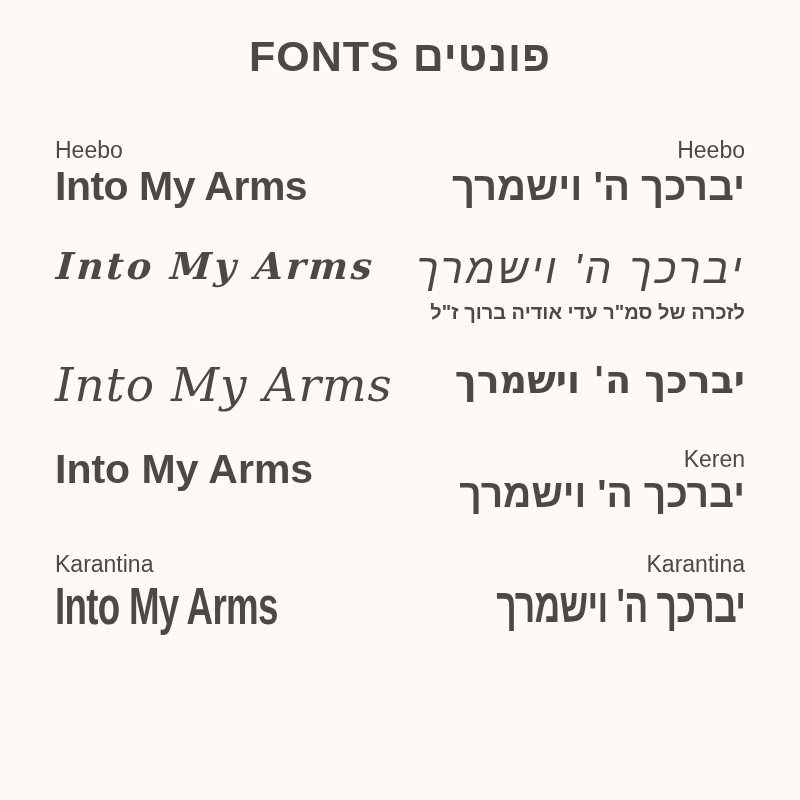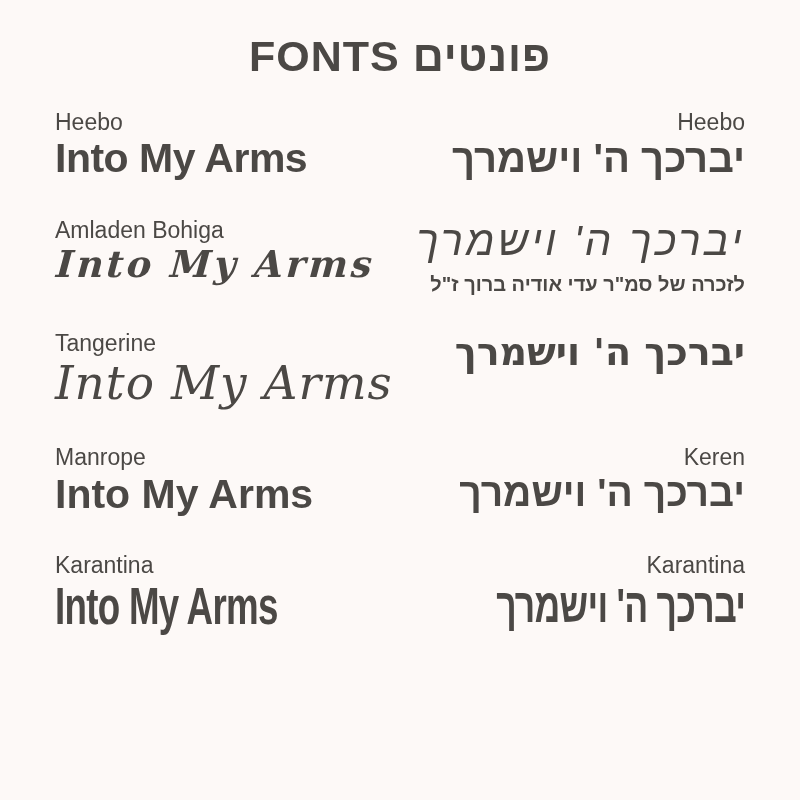--- a/index.html
+++ b/index.html
@@ -20,21 +20,21 @@
   }
   .title {
     text-align: center;
     font-size: 43px;
     font-weight: 700;
     letter-spacing: 1px;
     margin-top: 12px;
     color: #4b4845;
   }
   .rows {
-    margin-top: 28px;
+    margin-top: 56px;
   }
   .row {
     display: flex;
     justify-content: space-between;
     align-items: flex-start;
     margin-bottom: 34px;
   }
   .cell { max-width: 48%; }
   .cell-left  { text-align: left; }
   .cell-right { text-align: right; }
@@ -91,42 +91,39 @@
         <div class="sample s-heebo-en">Into My Arms</div>
       </div>
       <div class="cell cell-right">
         <div class="font-label">Heebo</div>
         <div class="sample rtl s-heebo-he">יברכך ה' וישמרך</div>
       </div>
     </div>
 
     <div class="row">
       <div class="cell cell-left">
-        <div class="font-label">Amladen Bohiga</div>
         <div class="sample s-amladen">Into My Arms</div>
       </div>
       <div class="cell cell-right">
         <div class="sample rtl s-handwritten">יברכך ה' וישמרך</div>
         <div class="memorial-caption rtl">לזכרה של סמ"ר עדי אודיה ברוך ז"ל</div>
       </div>
     </div>
 
     <div class="row">
       <div class="cell cell-left">
-        <div class="font-label">Tangerine</div>
         <div class="sample s-tangerine">Into My Arms</div>
       </div>
       <div class="cell cell-right">
         <div class="sample rtl s-keren">יברכך ה' וישמרך</div>
       </div>
     </div>
 
     <div class="row">
       <div class="cell cell-left">
-        <div class="font-label">Manrope</div>
         <div class="sample s-manrope">Into My Arms</div>
       </div>
       <div class="cell cell-right">
         <div class="font-label">Keren</div>
         <div class="sample rtl s-rubik">יברכך ה' וישמרך</div>
       </div>
     </div>
 
     <div class="row">
       <div class="cell cell-left">

